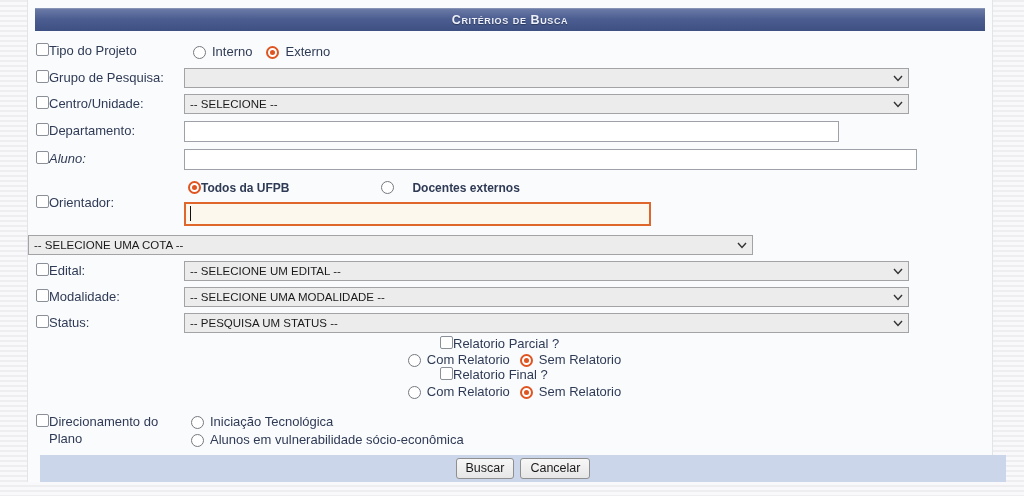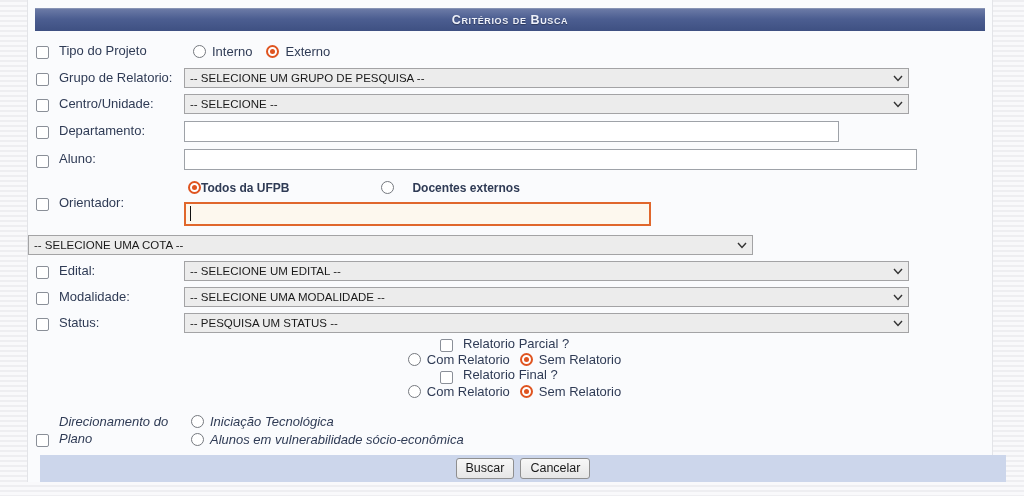--- a/index.html
+++ b/index.html
@@ -23,25 +23,25 @@
     border-top: 1px solid #8793b4;
     display: flex; align-items: center; justify-content: center;
   }
   .title-bar span {
     color: #eef1fa; font-weight: bold; font-size: 12.5px;
     font-variant: small-caps; letter-spacing: 0.6px;
     text-shadow: 0 1px 1px rgba(0,0,0,0.35);
   }
   .form-area { padding-top: 6px; font-size: 13px; color: #2f3b55; }
   .row { display: flex; align-items: center; }
-  .h28 { min-height: 28px; } .h26 { min-height: 26px; } .h29 { min-height: 29px; }
-  .h27 { min-height: 27px; flex-direction: column; } .h58 { min-height: 58px; } .h64 { min-height: 64px; font-style: italic; }
+  .h28 { min-height: 28px; } .h26 { min-height: 26px; } .h29 { min-height: 29px; font-style: italic; }
+  .h27 { min-height: 27px; flex-direction: column; } .h58 { min-height: 58px; } .h64 { min-height: 64px; }
   .cell-label {
     width: 156px; flex-shrink: 0; padding-left: 8px;
-    display: flex; align-items: flex-end; gap: 10px;
+    display: flex; align-items: flex-start; gap: 0;
   }
   .cell-label .lbl { line-height: 1.25; }
   .cell-field { flex: 1; display: flex; align-items: center; }
   .checkbox {
     width: 13px; height: 13px; flex-shrink: 0;
     background: #fff; border: 1px solid #8a8f98; border-radius: 2px;
   }
   .radio {
     position: relative; width: 13px; height: 13px; flex-shrink: 0;
     background: #fff; border: 1px solid #75797f; border-radius: 50%;
@@ -62,21 +62,21 @@
     height: 21px; background: #fff; border: 1px solid #9ea2a8;
   }
   .txt.dep { width: 655px; }
   .txt.aluno { width: 733px; }
   .txt.focused {
     width: 467px; height: 24px;
     border: 2px solid #e0672c; background: #fdf8ee;
     display: flex; align-items: center;
   }
   .caret { width: 1px; height: 15px; background: #111; margin-left: 4px; }
-  .opt { display: flex; align-items: center; }
+  .opt { display: flex; align-items: flex-end; }
   .opt .olabel { margin-left: 6px; }
   .bold { font-weight: bold; font-size: 12px; }
   .stack { display: flex; flex-direction: column; justify-content: center; gap: 3px; padding: 4px 0; }
   .footer-bar {
     position: absolute; left: 12px; top: 455px; width: 966px; height: 27px;
     background: #ccd6eb;
     display: flex; align-items: center; justify-content: center; gap: 6px;
   }
   .btn {
     font-family: "Liberation Sans", sans-serif; font-size: 12.5px; color: #1a1a1a;
@@ -110,25 +110,24 @@
           <span class="opt">
             <span class="radio checked"></span>
             <span class="olabel">Externo</span>
           </span>
         </div>
       </div>
 
       <div class="row h26">
         <div class="cell-label">
           <span class="checkbox"></span>
-          <span class="lbl">Grupo de Relatorio:</span>
-        </div>
-        <div class="cell-field">
-          <div class="sel">
-            <span>-- SELECIONE UM GRUPO DE PESQUISA --</span>
+          <span class="lbl">Grupo de Pesquisa:</span>
+        </div>
+        <div class="cell-field">
+          <div class="sel">
             <span class="chev"><svg width="10" height="7">
                   <polyline points="1,1 5,5.5 9,1" fill="none" stroke="#333" stroke-width="1.4"></polyline>
                 </svg></span>
           </div>
         </div>
       </div>
 
       <div class="row h26">
         <div class="cell-label">
           <span class="checkbox"></span>

